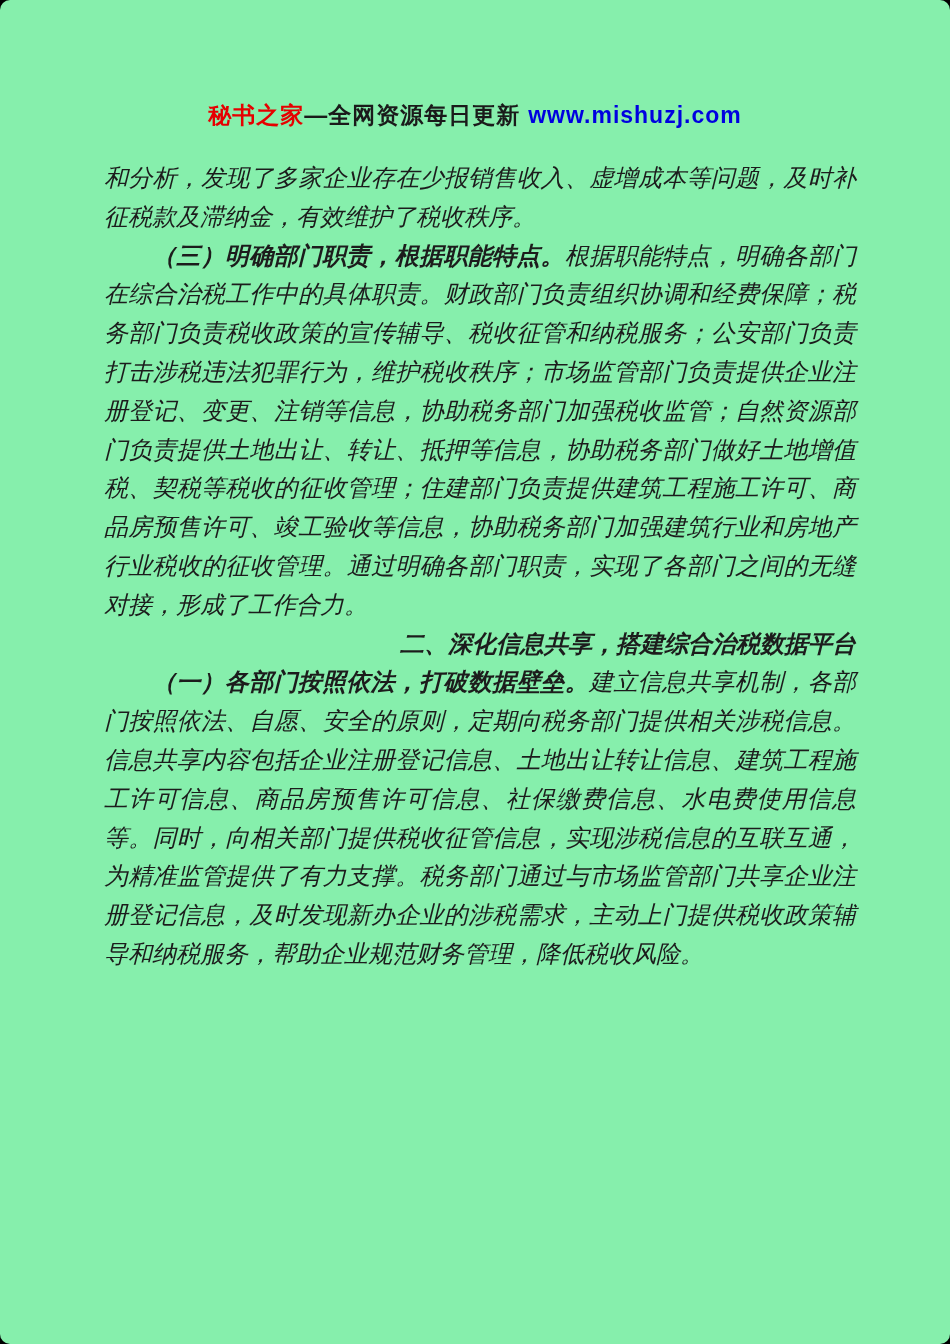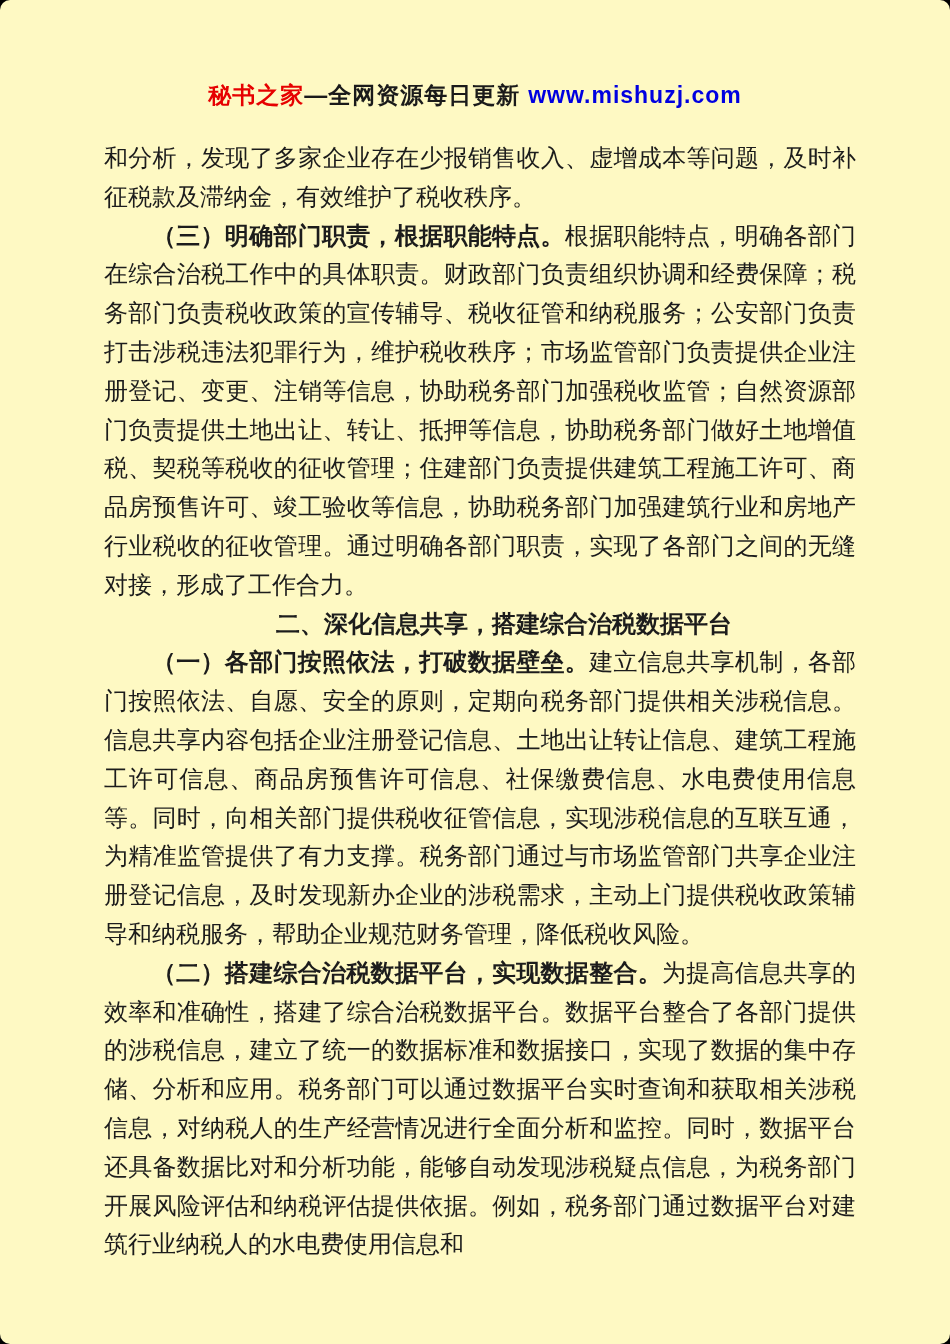--- a/index.html
+++ b/index.html
@@ -6,67 +6,67 @@
     margin: 0;
     padding: 0;
     background: #000;
     font-family: "Liberation Sans", "DejaVu Sans", sans-serif;
   }
   .page {
     position: relative;
     width: 950px;
     min-height: 1344px;
     margin: 0 auto;
-    background: #fef9c3;
+    background: #86efac;
     border-radius: 10px;
     box-sizing: border-box;
-    padding-top: 80px;
+    padding-top: 100px;
     overflow: hidden;
   }
   .doc-header {
     text-align: center;
     font-size: 23px;
     font-weight: bold;
     letter-spacing: 1px;
     white-space: nowrap;
   }
   .doc-header .brand   { color: #e60000; }
   .doc-header .tagline { color: #1a1a1a; }
   .doc-header .url     { color: #0000e0; margin-left: 8px; text-decoration: none; }
   .doc-body {
     margin-top: 28px;
     padding: 0 94px 60px 104px;
+    font-style: italic;
   }
   p.para {
     margin: 0;
     font-size: 24px;
     line-height: 38.8px;
     color: #1c1c1c;
     text-align: justify;
     text-justify: inter-character;
     text-indent: 2em;
     word-break: break-all;
   }
   p.para b { font-weight: bold; }
   p.continuation { text-indent: 0; }
   p.heading {
     font-weight: bold;
-    text-align: center;
+    text-align: right;
   }
 </style>
 </head>
 <body>
 
 <div class="page">
 
   <div class="doc-header">
     <span class="brand">秘书之家</span><span class="tagline">—全网资源每日更新</span><span class="url">www.mishuzj.com</span>
   </div>
 
   <div class="doc-body">
       <p class="para continuation"><span>和分析，发现了多家企业存在少报销售收入、虚增成本等问题，及时补征税款及滞纳金，有效维护了税收秩序。</span></p>
       <p class="para para"><b>（三）明确部门职责，根据职能特点。</b><span>根据职能特点，明确各部门在综合治税工作中的具体职责。财政部门负责组织协调和经费保障；税务部门负责税收政策的宣传辅导、税收征管和纳税服务；公安部门负责打击涉税违法犯罪行为，维护税收秩序；市场监管部门负责提供企业注册登记、变更、注销等信息，协助税务部门加强税收监管；自然资源部门负责提供土地出让、转让、抵押等信息，协助税务部门做好土地增值税、契税等税收的征收管理；住建部门负责提供建筑工程施工许可、商品房预售许可、竣工验收等信息，协助税务部门加强建筑行业和房地产行业税收的征收管理。通过明确各部门职责，实现了各部门之间的无缝对接，形成了工作合力。</span></p>
       <p class="para heading"><b>二、深化信息共享，搭建综合治税数据平台</b></p>
       <p class="para para"><b>（一）各部门按照依法，打破数据壁垒。</b><span>建立信息共享机制，各部门按照依法、自愿、安全的原则，定期向税务部门提供相关涉税信息。信息共享内容包括企业注册登记信息、土地出让转让信息、建筑工程施工许可信息、商品房预售许可信息、社保缴费信息、水电费使用信息等。同时，向相关部门提供税收征管信息，实现涉税信息的互联互通，为精准监管提供了有力支撑。税务部门通过与市场监管部门共享企业注册登记信息，及时发现新办企业的涉税需求，主动上门提供税收政策辅导和纳税服务，帮助企业规范财务管理，降低税收风险。</span></p>
-      <p class="para para"><b>（二）搭建综合治税数据平台，实现数据整合。</b><span>为提高信息共享的效率和准确性，搭建了综合治税数据平台。数据平台整合了各部门提供的涉税信息，建立了统一的数据标准和数据接口，实现了数据的集中存储、分析和应用。税务部门可以通过数据平台实时查询和获取相关涉税信息，对纳税人的生产经营情况进行全面分析和监控。同时，数据平台还具备数据比对和分析功能，能够自动发现涉税疑点信息，为税务部门开展风险评估和纳税评估提供依据。例如，税务部门通过数据平台对建筑行业纳税人的水电费使用信息和</span></p>
     </div>
 
 </div>
 
 </body></html>

